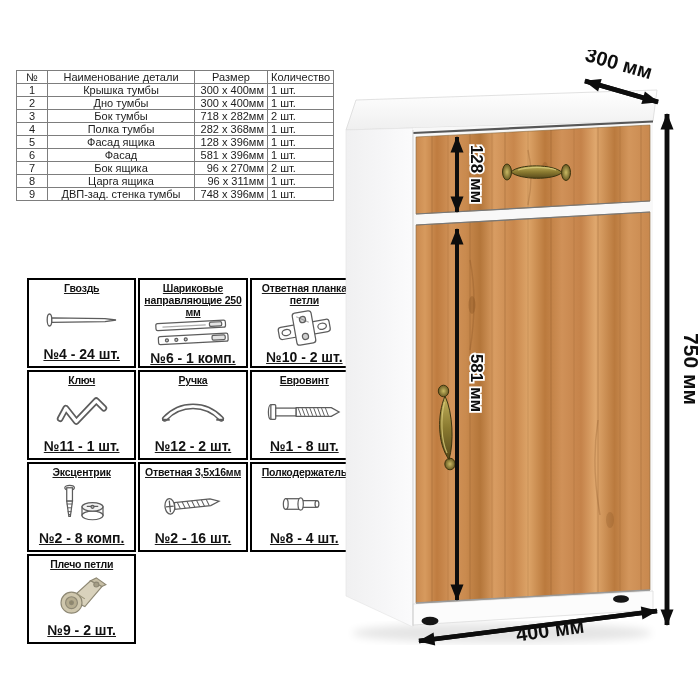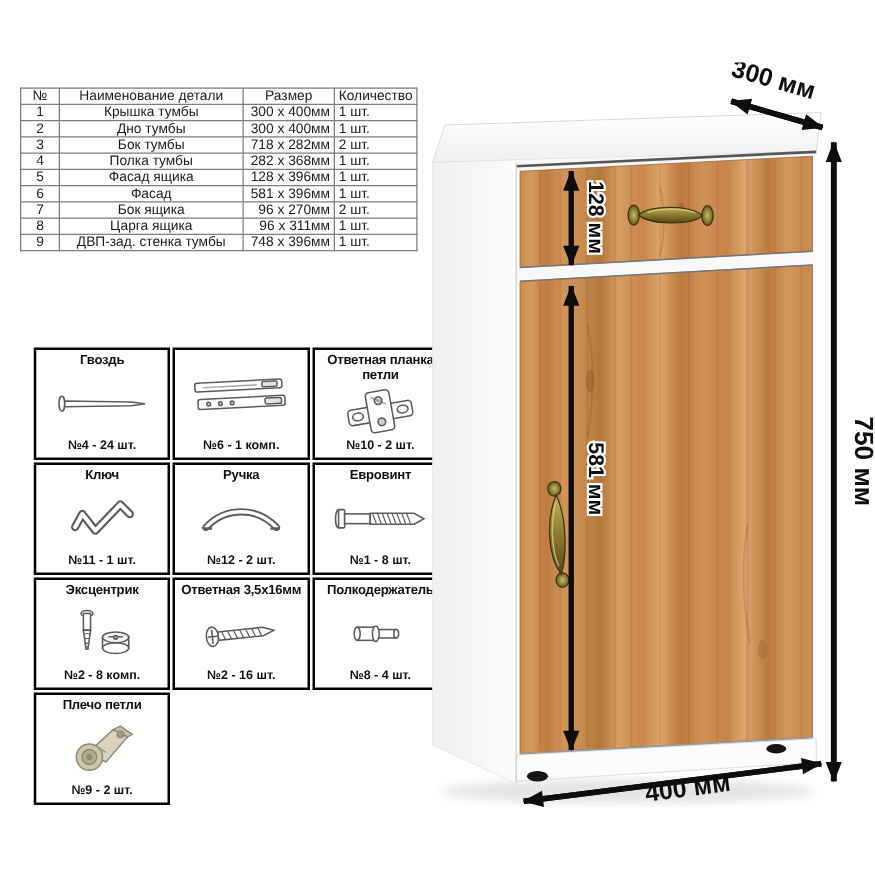--- a/index.html
+++ b/index.html
@@ -12,28 +12,28 @@
   .parts-table th,.parts-table td{border:1.5px solid #7d7d7d;padding:0 3px;height:12px;
                line-height:12px;font-weight:normal;white-space:nowrap;background:#fff;}
   .parts-table th{text-align:center;}
   .col-num{width:24px;text-align:center;}
   .col-name{width:140px;text-align:center;}
   .col-size{width:66px;text-align:right;}
   .col-qty{width:55px;text-align:left;}
 
   
   .hw-grid{position:absolute;left:27px;top:278px;width:332px;display:grid;
-           grid-template-columns:repeat(3,1fr);grid-auto-rows:90px;gap:2px;}
+           grid-template-columns:repeat(3,1fr);grid-auto-rows:90px;gap:2px;text-decoration:underline;}
   .hw-cell{border:2px solid #000;background:#fff;box-sizing:border-box;display:flex;
            flex-direction:column;align-items:center;justify-content:space-between;
            padding:3px 2px 4px;overflow:hidden;}
   .hw-name{font-weight:bold;font-size:10.5px;line-height:1.12;text-align:center;
            color:#111;letter-spacing:-0.2px;}
   .hw-icon{flex:1;display:flex;align-items:center;justify-content:center;width:100%;}
-  .hw-count{font-weight:bold;font-size:10px;color:#111;white-space:nowrap;}
+  .hw-count{font-weight:bold;font-size:14px;color:#111;white-space:nowrap;}
   .li{stroke:#5c5c5c;stroke-width:1.3;fill:#fff;}
 
   
   .cabinet{position:absolute;left:330px;top:50px;width:370px;height:650px;}
   .dim{font-family:"Liberation Sans",sans-serif;font-weight:700;fill:#0e0e0e;}
   .halo{paint-order:stroke;stroke:#ffffff;stroke-width:3.5px;}
   .dimline{stroke:#0d0d0d;fill:none;}
 </style>
 </head>
 <body>
@@ -117,20 +117,21 @@
           <ellipse cx="6.5" cy="10" rx="2.3" ry="6"></ellipse>
           <path d="M8.8,7.8 L62,8.6 L73,10 L62,11.6 L8.8,12.4 Z"></path>
             </g>
           </svg>
       </div>
       <div class="hw-count">№4 - 24 шт.</div>
     </div>
 
 
     <div class="hw-cell">
+      <div class="hw-name">Шариковые направляющие 250 мм</div>
       <div class="hw-icon">
         <svg width="80" height="32" viewBox="0 0 84 34">
             <g class="li" transform="rotate(-3 42 17)">
           <rect x="3" y="4" width="74" height="7.5" rx="2"></rect>
           <line x1="10" y1="8" x2="56" y2="8" opacity=".5"></line>
           <rect x="60" y="5.5" width="13" height="4.5" rx="1.5" fill="#e3e3e3"></rect>
           <rect x="5" y="18" width="74" height="8.5" rx="2"></rect>
           <circle cx="14" cy="22.3" r="1.6" fill="#ccc"></circle>
               <circle cx="24" cy="22.3" r="1.6" fill="#ccc"></circle>
           <circle cx="34" cy="22.3" r="1.6" fill="#ccc"></circle>

